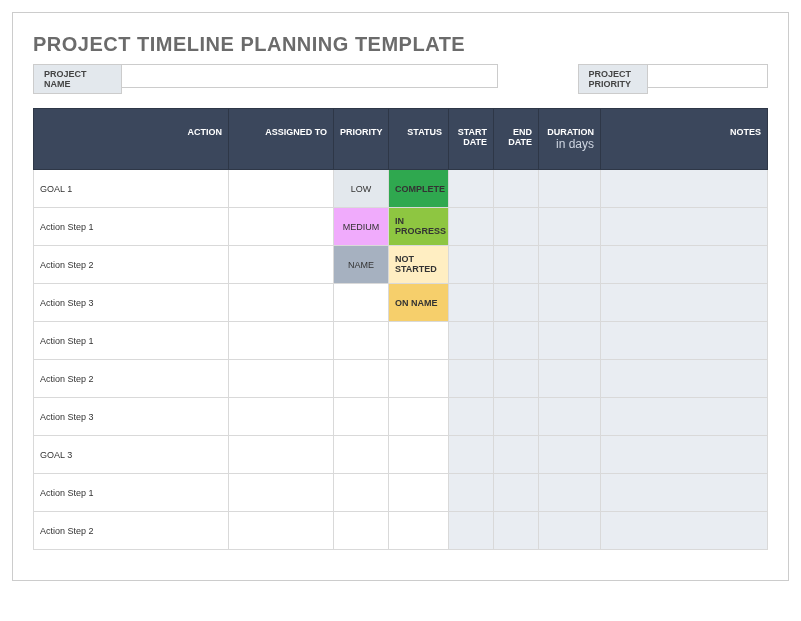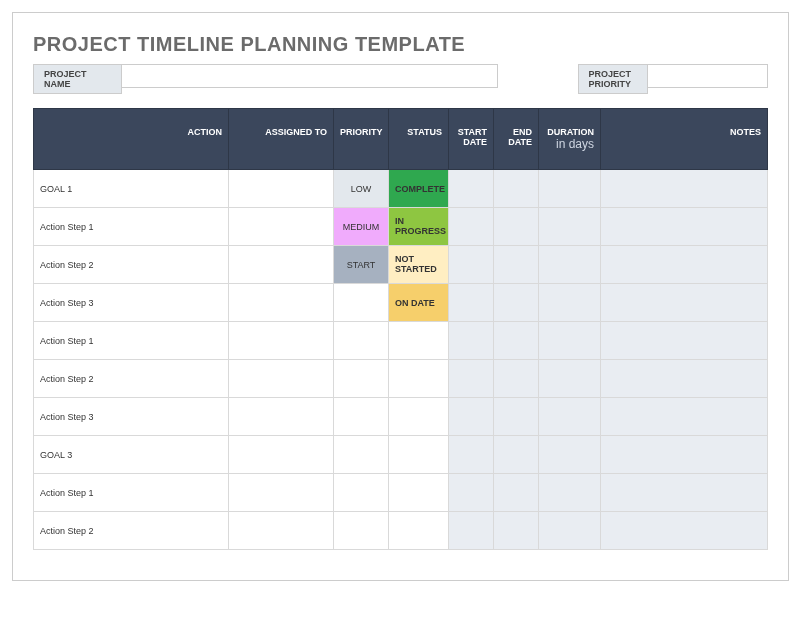--- a/index.html
+++ b/index.html
@@ -163,32 +163,32 @@
           <td class="priority-MEDIUM">MEDIUM</td>
           <td class="status-IN_PROGRESS">IN PROGRESS</td>
           <td class="muted"></td>
           <td class="muted"></td>
           <td class="muted"></td>
           <td class="muted"></td>
         </tr>
         <tr>
           <td>Action Step 2</td>
           <td></td>
-          <td class="priority-HIGH">START</td>
+          <td class="priority-HIGH">NAME</td>
           <td class="status-NOT_STARTED">NOT STARTED</td>
           <td class="muted"></td>
           <td class="muted"></td>
           <td class="muted"></td>
           <td class="muted"></td>
         </tr>
         <tr>
           <td>Action Step 3</td>
           <td></td>
           <td></td>
-          <td class="status-ON_HOLD">ON DATE</td>
+          <td class="status-ON_HOLD">ON NAME</td>
           <td class="muted"></td>
           <td class="muted"></td>
           <td class="muted"></td>
           <td class="muted"></td>
         </tr>
         <tr>
           <td>Action Step 1</td>
           <td></td>
           <td></td>
           <td></td>

